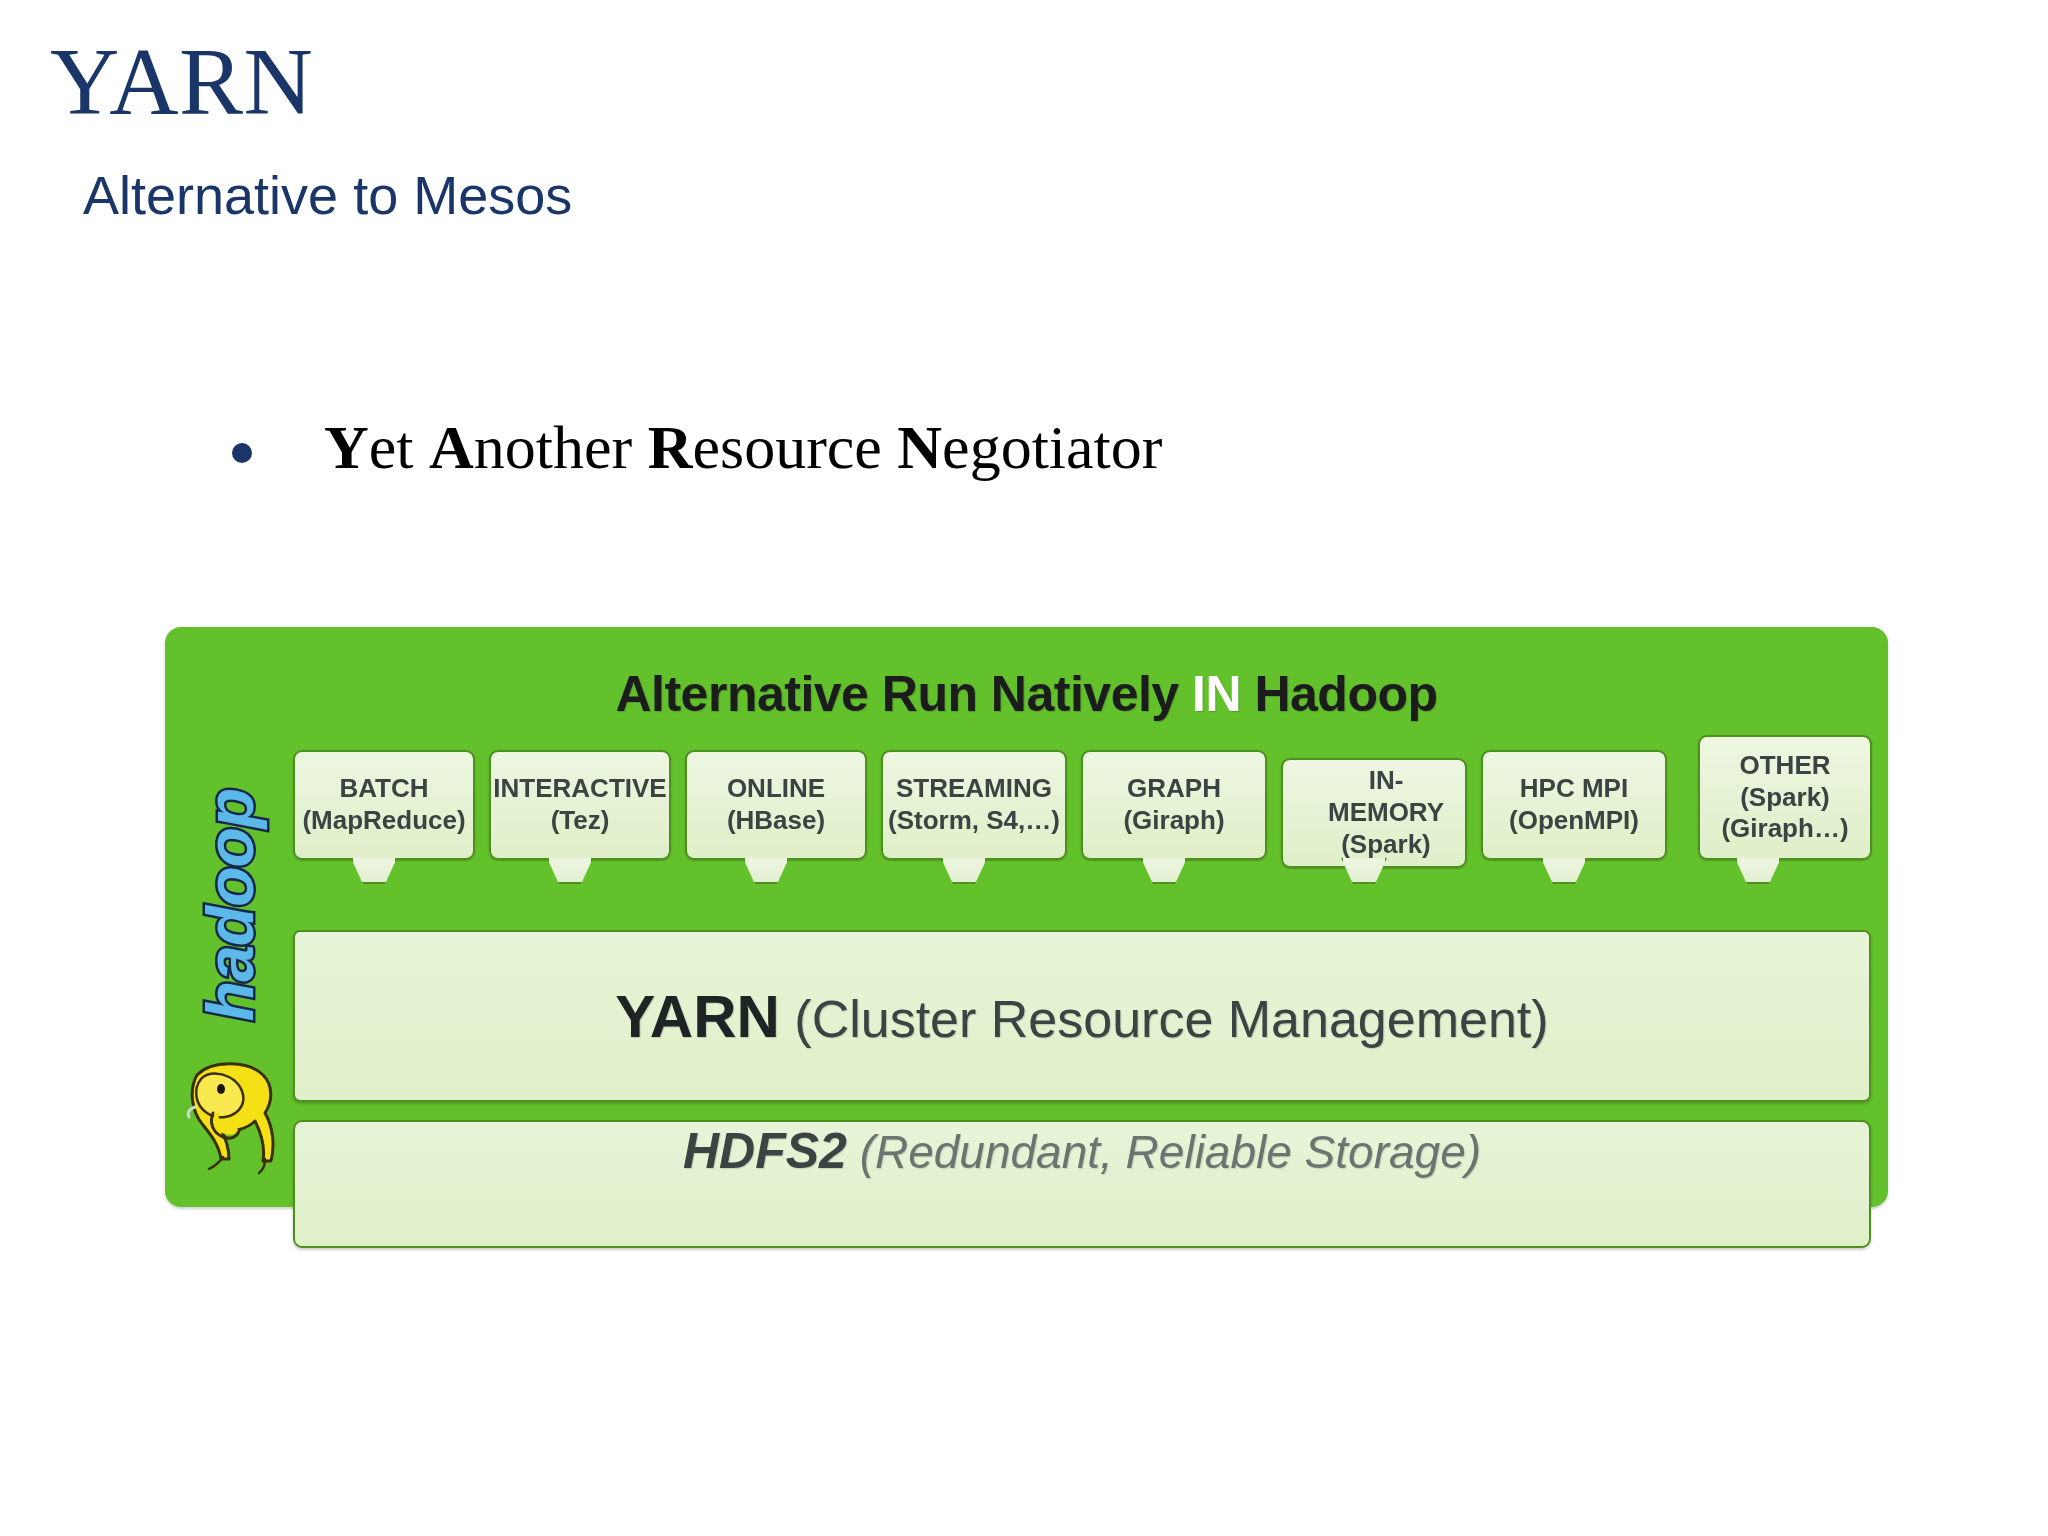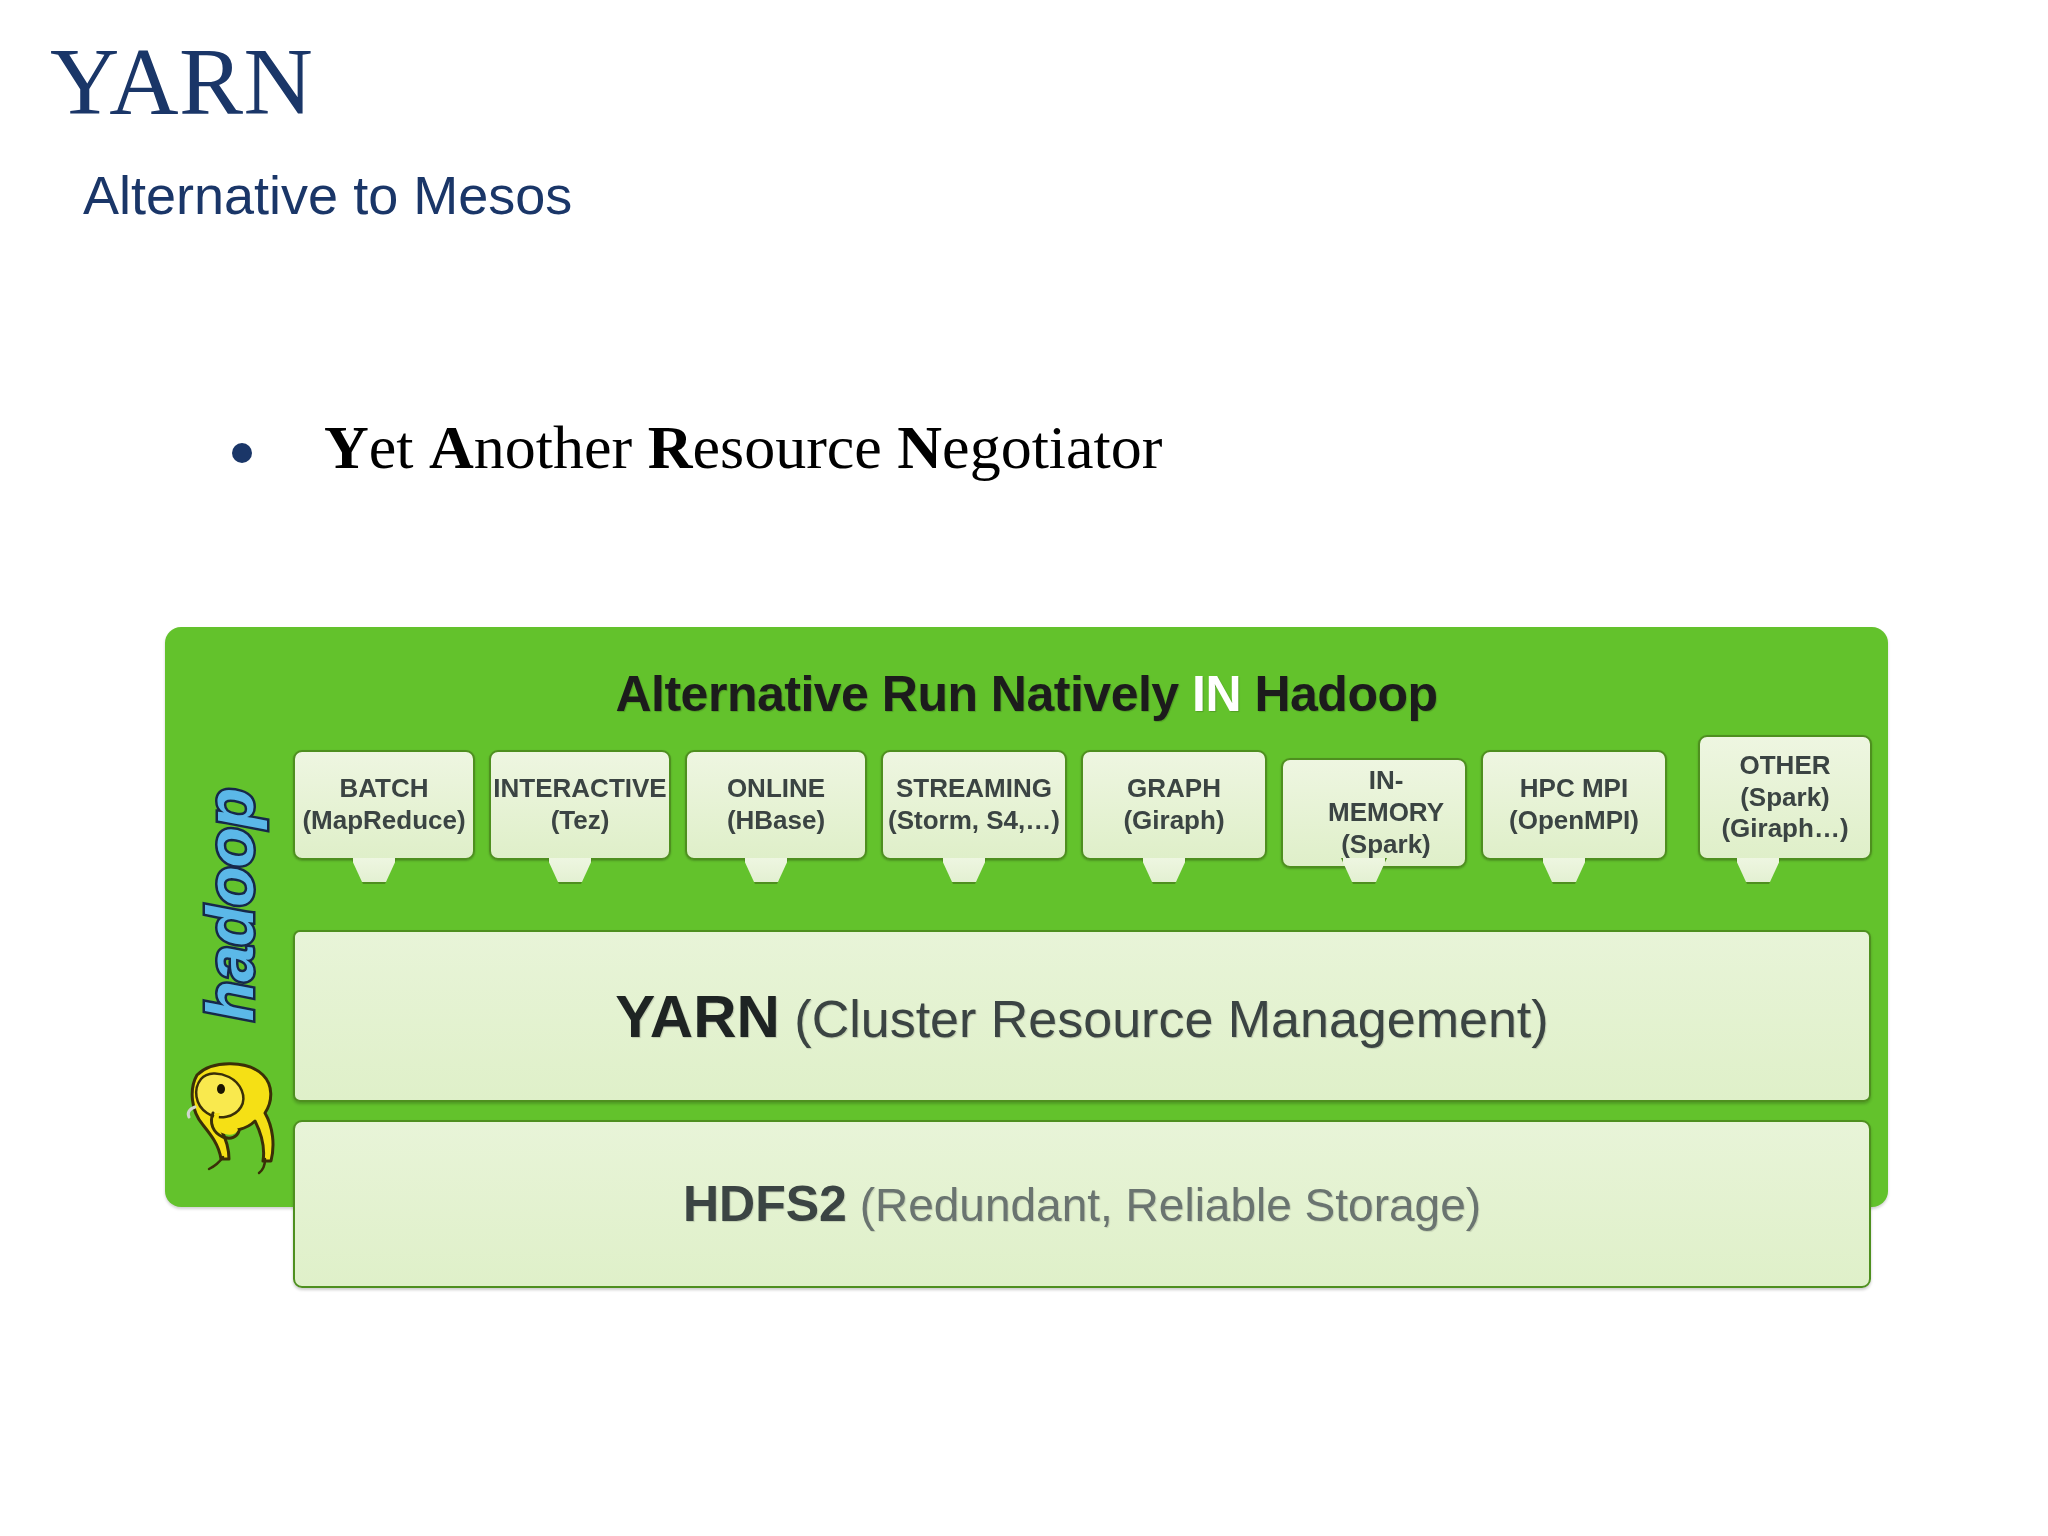--- a/index.html
+++ b/index.html
@@ -189,29 +189,30 @@
     font-size: 60px;
     color: #1e2423;
   }
 
   
   #hdfs-band {
     position: absolute;
     left: 128px;
     top: 493px;
     width: 1578px;
-    height: 168px;
+    height: 128px;
     background: linear-gradient(#e8f4d8, #dff0c9);
     border: 2px solid #4e8f1f;
     border-radius: 9px;
     box-sizing: border-box;
     box-shadow: 0 2px 3px rgba(0,0,0,0.2);
     display: flex;
-    align-items: center;
+    align-items: flex-start;
     justify-content: center;
+    font-style: italic;
   }
   #hdfs-band-text {
     font-family: "Liberation Sans", sans-serif;
     font-size: 46px;
     color: #6a7470;
     text-shadow: 1px 1px 1px rgba(0,0,0,0.14);
     white-space: nowrap;
   }
   #hdfs-band-text .strong {
     font-weight: bold;

